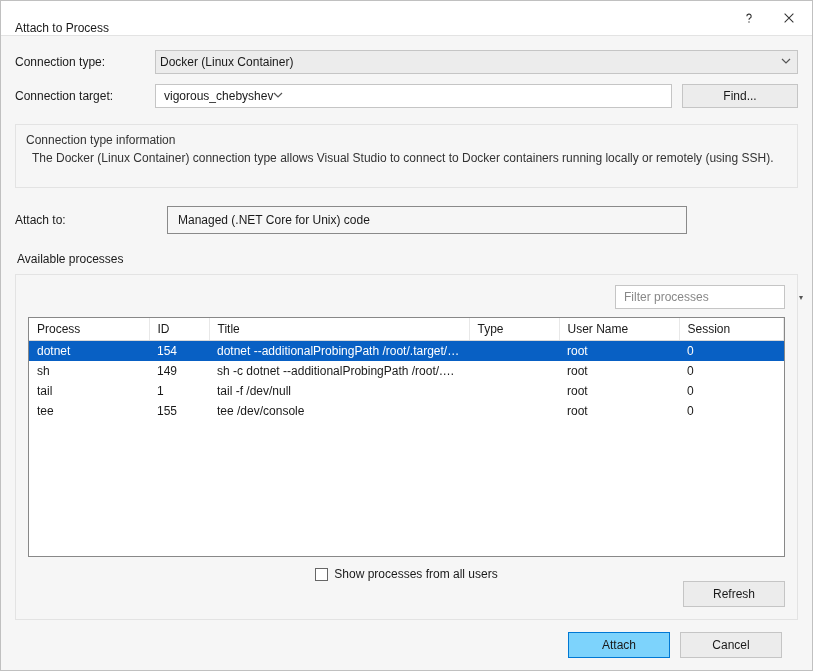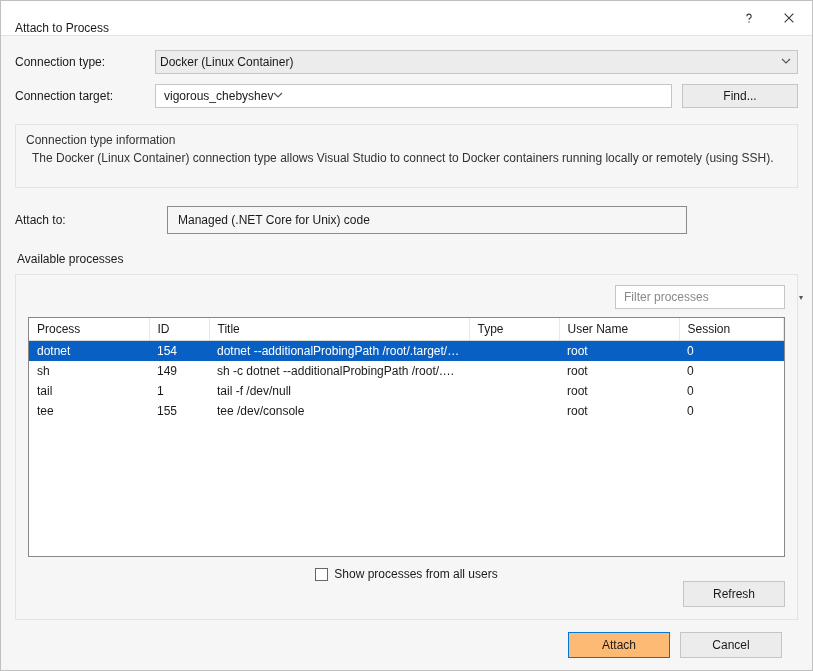--- a/index.html
+++ b/index.html
@@ -35,21 +35,21 @@
   table { width:100%; border-collapse:collapse; table-layout:fixed; }
   th { text-align:left; font-weight:400; background:#fff; border-bottom:1px solid #d8d8d8; border-right:1px solid #e8e8e8; padding:4px 8px; height:22px; font-size:12px;}
   td { padding:3px 8px; font-size:12px; white-space:nowrap; overflow:hidden; text-overflow:ellipsis; }
   tr.selected td { background:#0860c4; color:#fff; }
   .bottom-row { display:flex; align-items:center; margin-top:10px;flex-direction:column; }
   .chk { display:flex; align-items:center; gap:6px; }
   .chkbox { width:13px; height:13px; border:1px solid #666; background:#fff; }
   .refresh-btn { margin-left:auto; width:102px; height:26px; background:#ececec; border:1px solid #c5c5c5; display:flex; align-items:center; justify-content:center;}
   .footer { height:50px; padding:0 16px; display:flex; align-items:center; justify-content:flex-end; gap:10px; background:#f6f6f6;}
   .footer .btn { width:102px; height:26px; display:flex; align-items:center; justify-content:center; }
-  .footer .btn.primary { border:1px solid #0078d4; background:#fdba74; }
+  .footer .btn.primary { border:1px solid #0078d4; background:#7dd3fc; }
   .footer .btn.secondary { border:1px solid #c5c5c5; background:#ececec; }
   svg.chev { width:10px; height:10px; }
 </style>
 </head>
 <body>
 
 <div class="window">
   <div class="titlebar">
     <div class="title">Attach to Process</div>
     <div class="btn">

